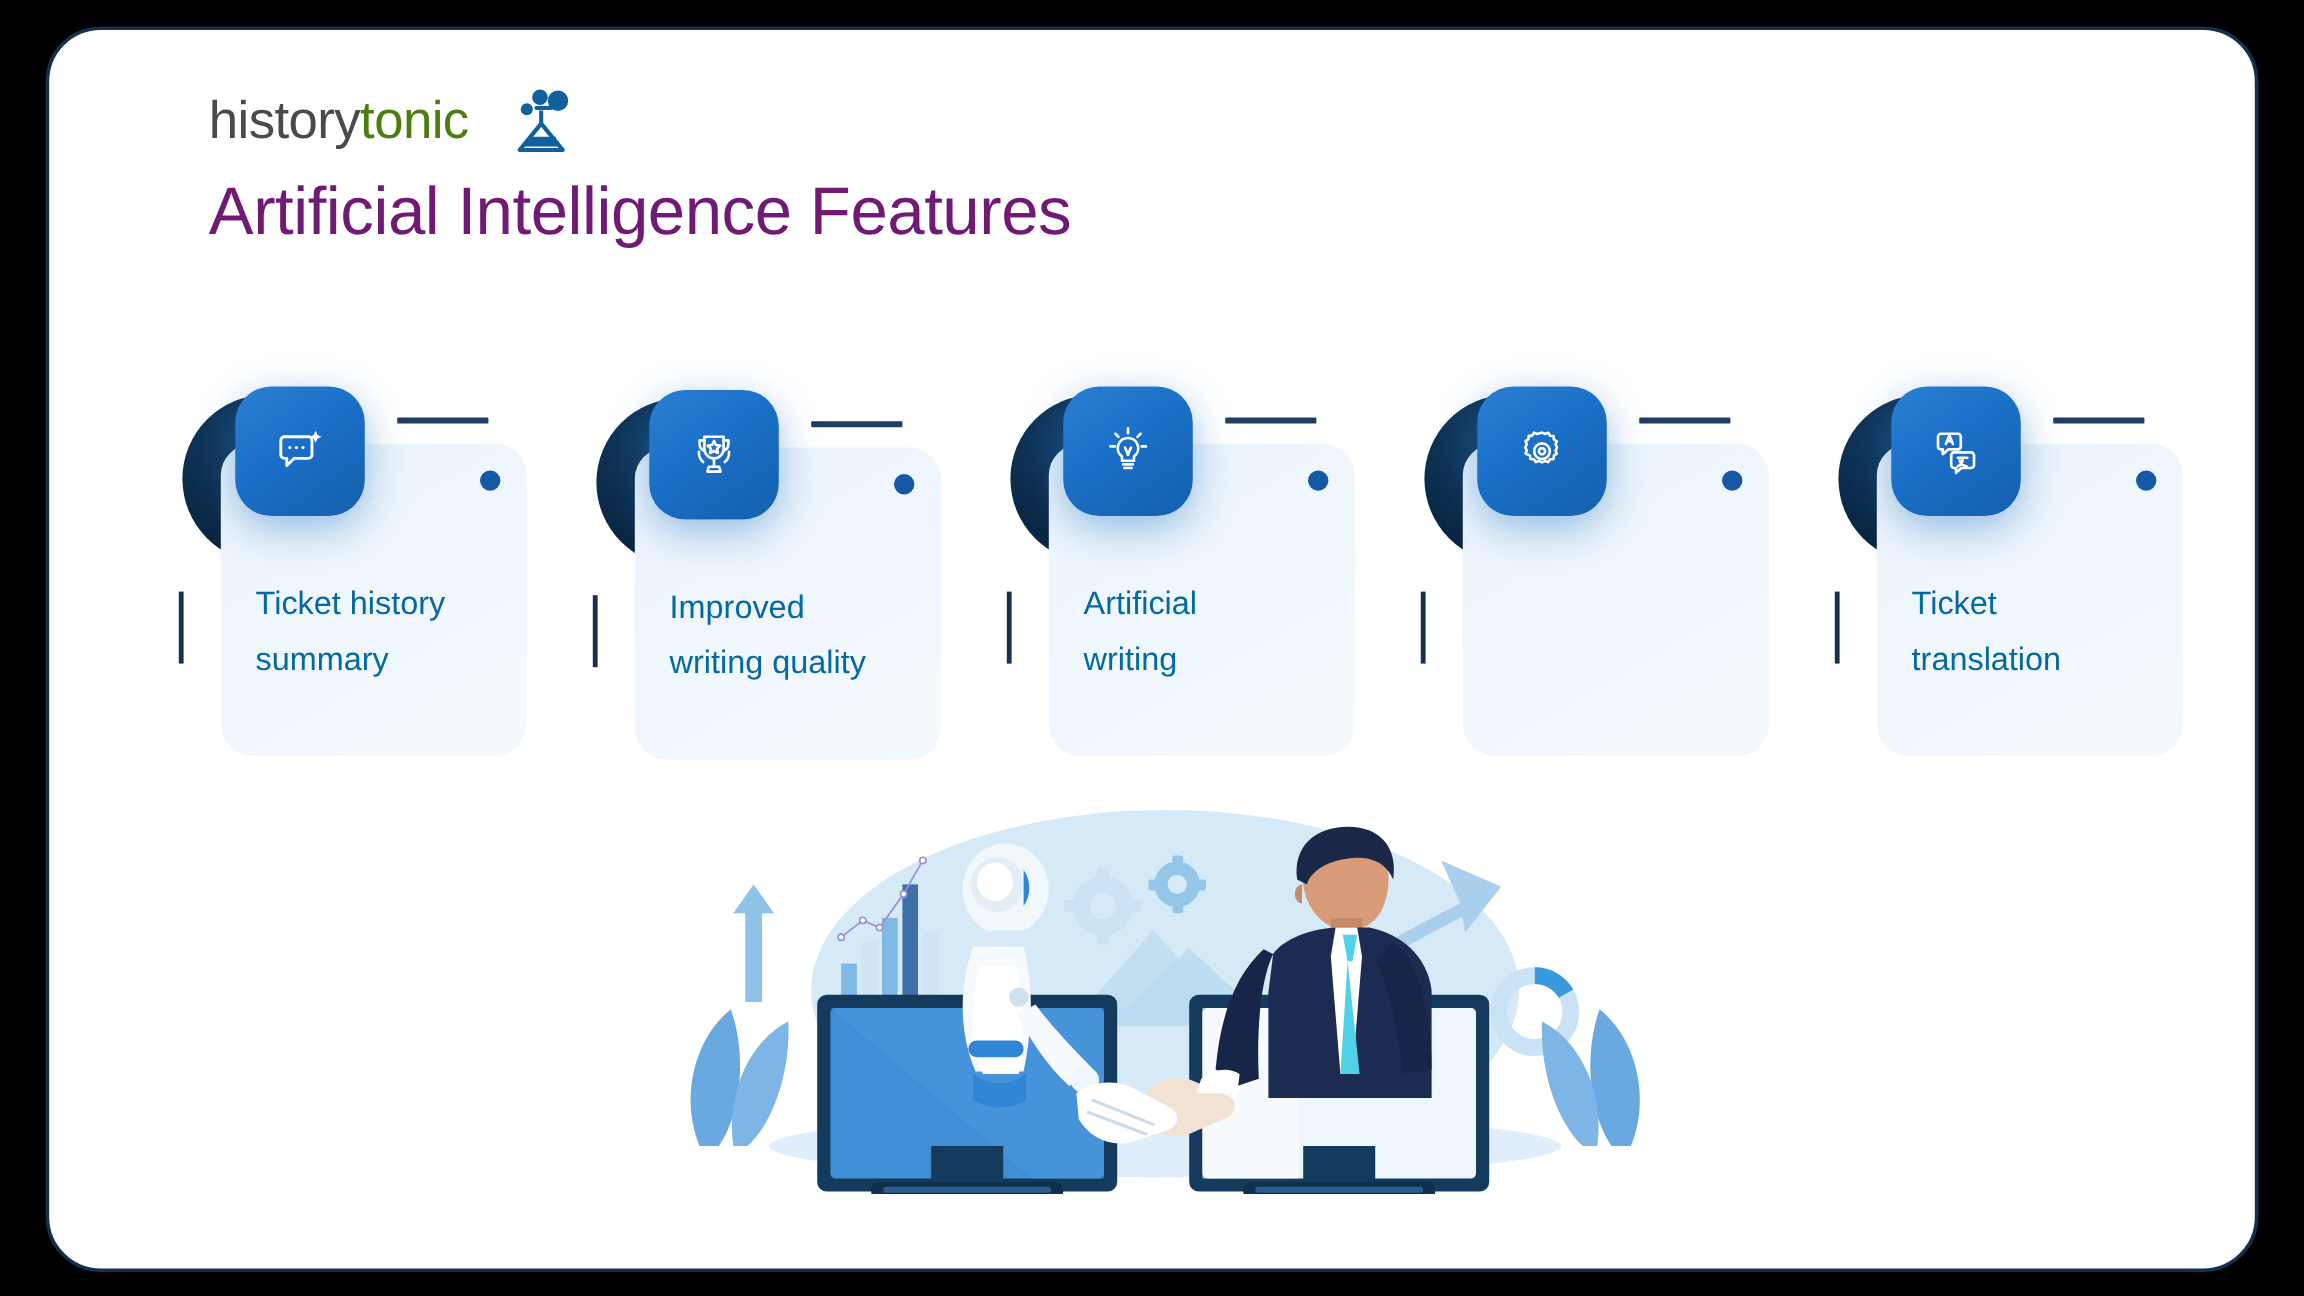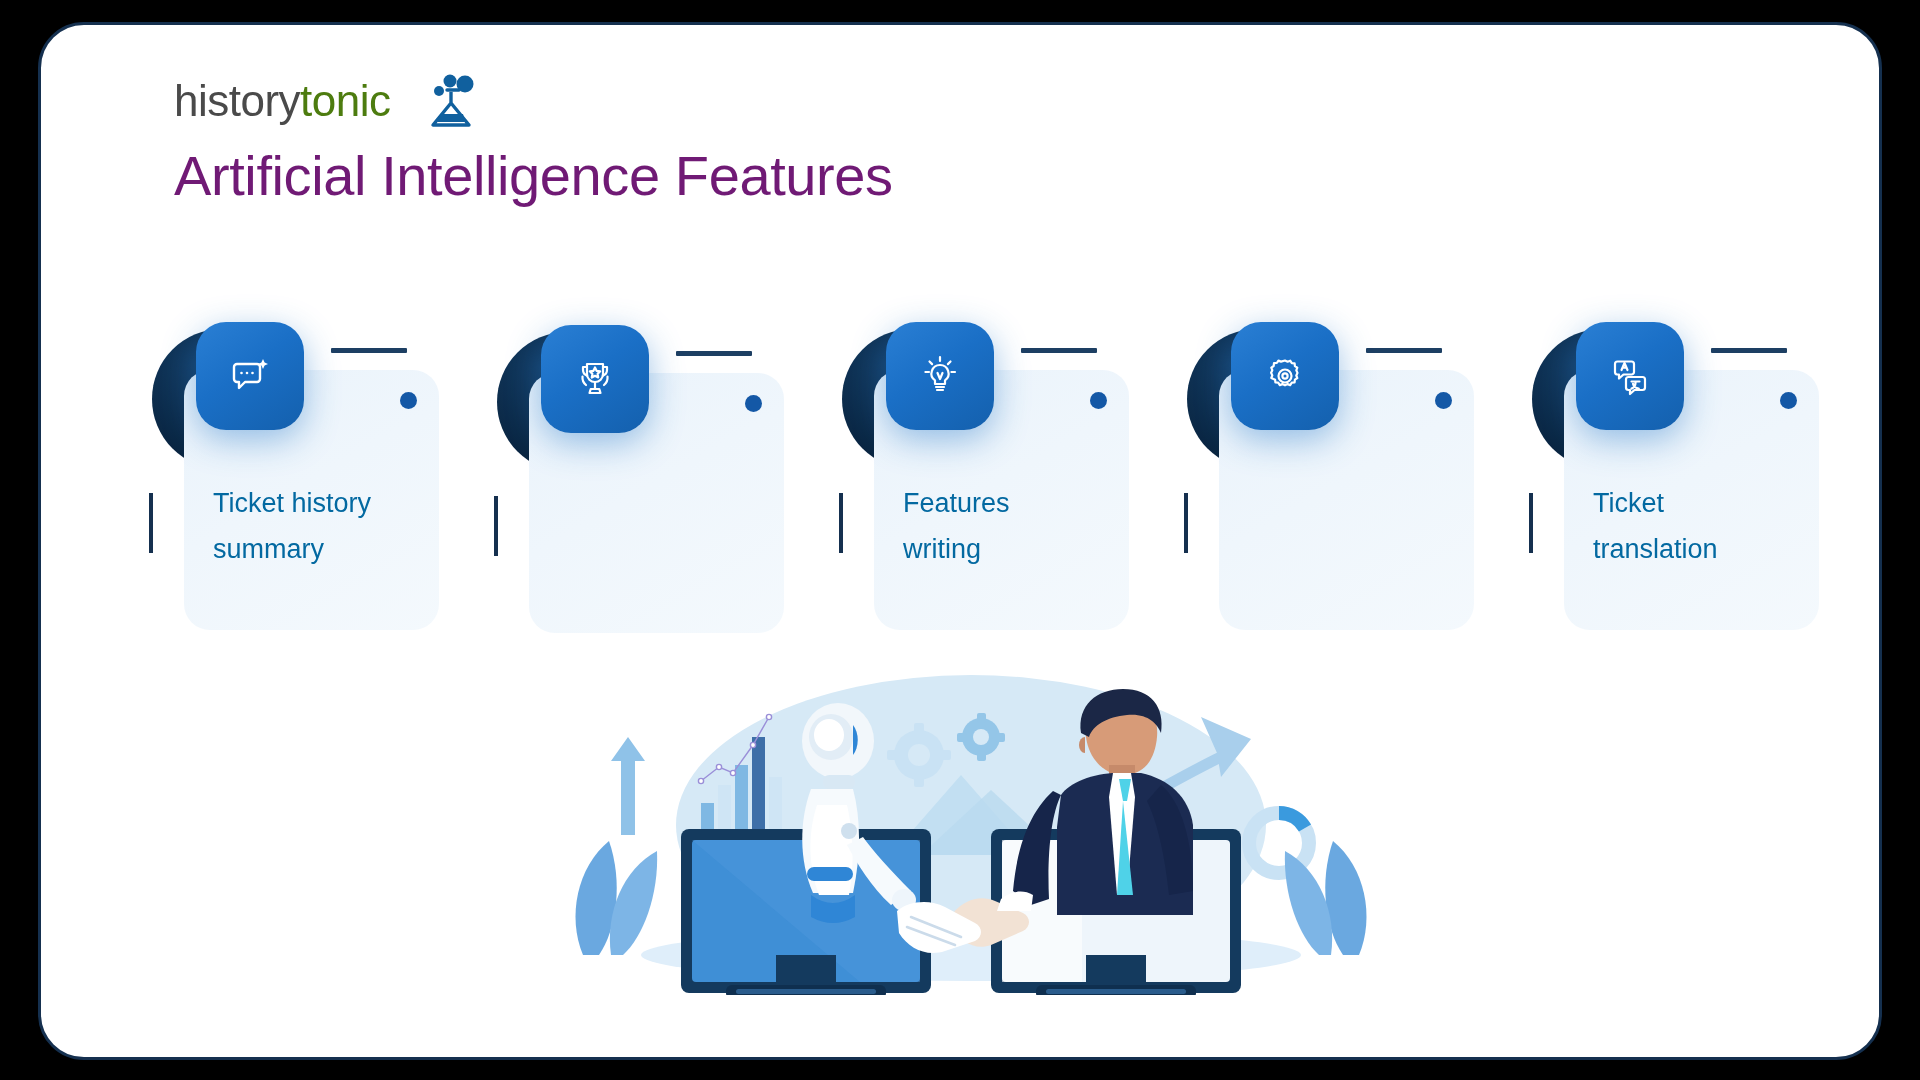--- a/index.html
+++ b/index.html
@@ -145,39 +145,43 @@
           <path d="M15 11h-4v3a6 6 0 0 0 4 5.6"></path>
           <path d="M31 11h4v3a6 6 0 0 1-4 5.6"></path>
           <path d="M23 26v7"></path>
           <path d="M17.5 37h11l-1.2-4h-8.6z"></path>
           <path d="M23 11.5l1.6 3.3 3.6.5-2.6 2.6.6 3.6-3.2-1.7-3.2 1.7.6-3.6-2.6-2.6 3.6-.5z"></path>
           <path d="M10.5 20.5a10 10 0 0 0 3.5 8.5"></path>
           <path d="M35.5 20.5a10 10 0 0 1-3.5 8.5"></path>
         </svg>
       </div>
       <div class="vbar"></div>
+      <div class="card-label">
+        <span>Improved</span><br>
+        <span>writing quality</span>
+      </div>
     </div>
 
     <div class="card-wrap" style="left:690px;">
       <div class="dark-circle"></div>
       <div class="dash"></div>
       <div class="panel">
         <div class="dot"></div>
       </div>
       <div class="icon-badge">
         <svg width="46" height="46" viewBox="0 0 46 46" fill="none" stroke="#ffffff" stroke-width="2.2" stroke-linecap="round" stroke-linejoin="round">
           <path d="M23 12a8.5 8.5 0 0 0-5 15.4V31h10v-3.6A8.5 8.5 0 0 0 23 12z"></path>
           <path d="M19 34h8M20 37h6"></path>
           <path d="M23 4v4M33.5 8.5l-2.6 2.6M38 19h-3.6M12 19H8.4M15.1 11.1L12.5 8.5"></path>
           <path d="M20.5 20l2.5 6 2.5-6"></path>
         </svg>
       </div>
       <div class="vbar"></div>
       <div class="card-label">
-        <span>Features</span><br>
+        <span>Artificial</span><br>
         <span>writing</span>
       </div>
     </div>
 
     <div class="card-wrap" style="left:1035px;">
       <div class="dark-circle"></div>
       <div class="dash"></div>
       <div class="panel">
         <div class="dot"></div>
       </div>

